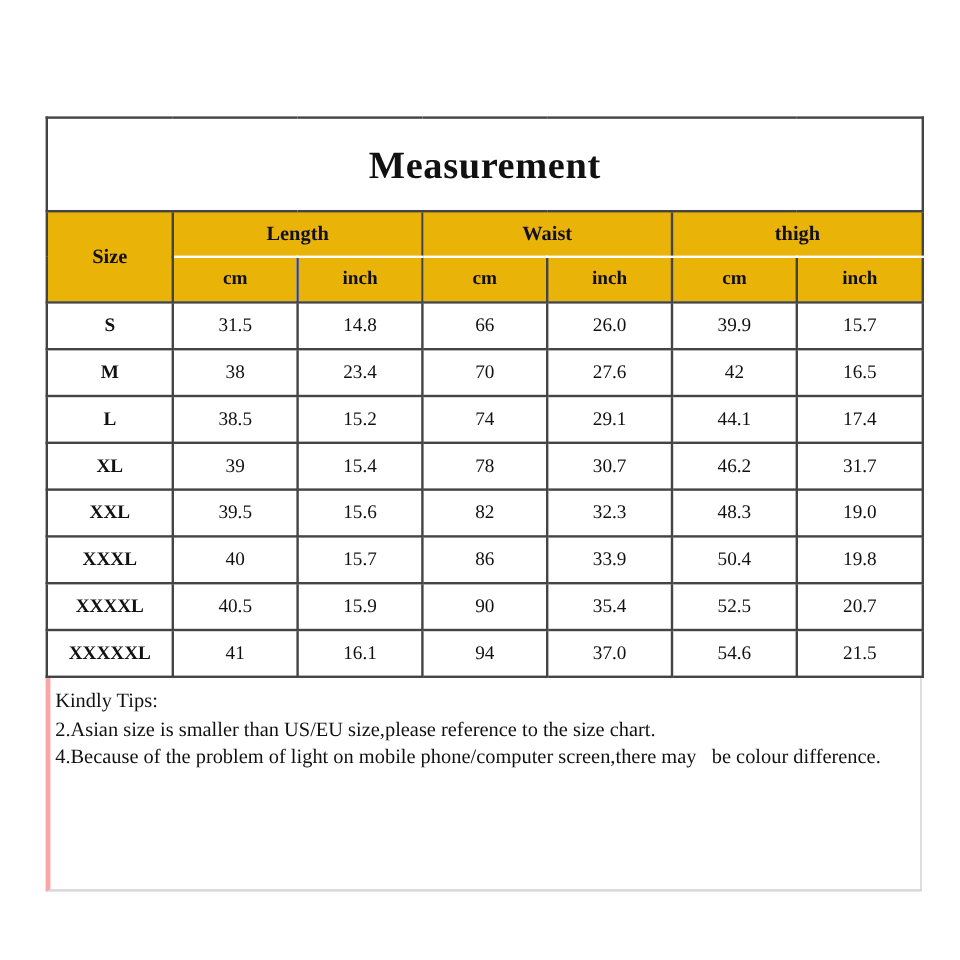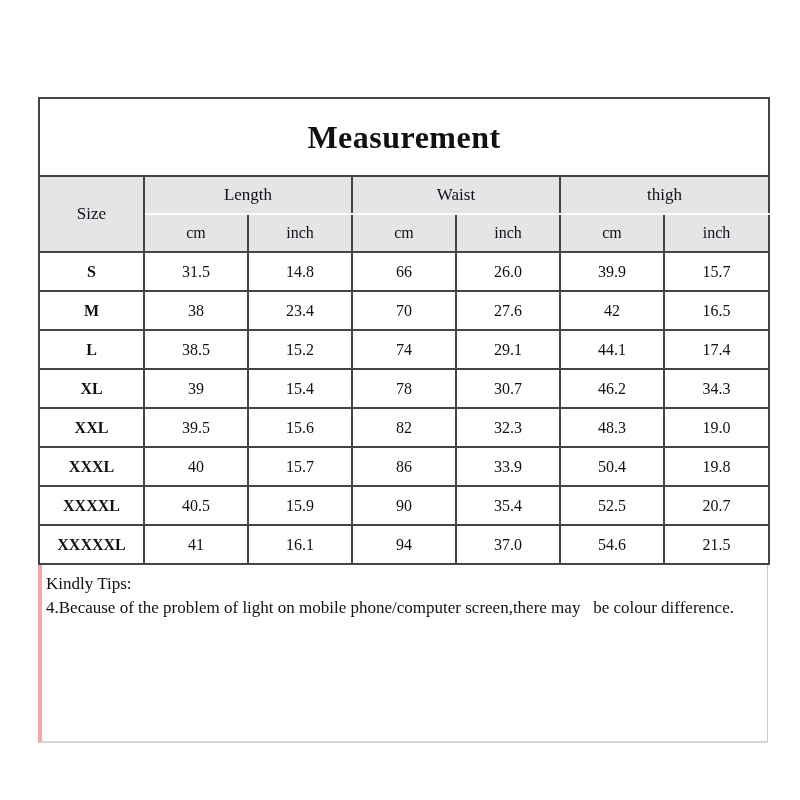--- a/index.html
+++ b/index.html
@@ -33,22 +33,22 @@
     overflow: hidden;
   }
   .title-row td {
     height: 76px;
     font-size: 32px;
     font-weight: bold;
     letter-spacing: 0.5px;
     background: #ffffff;
   }
   .group-row td, .sub-row td {
-    background: #e5e5e5;
-    font-weight: normal;
+    background: #eab308;
+    font-weight: bold;
     font-size: 17px;
     color: #10101e;
   }
   .group-row td { height: 36px; }
   .sub-row td { height: 36px; font-size: 16px; }
   .group-row td.grp { border-bottom: 2px solid #ffffff; }
   .data-row td {
     height: 37px;
     font-size: 16px;
     background: #ffffff;
@@ -138,21 +138,21 @@
       <td>17.4</td>
     </tr>
 
     <tr class="data-row">
       <td class="size-label">XL</td>
       <td>39</td>
       <td>15.4</td>
       <td>78</td>
       <td>30.7</td>
       <td>46.2</td>
-      <td>34.3</td>
+      <td>31.7</td>
     </tr>
 
     <tr class="data-row">
       <td class="size-label">XXL</td>
       <td>39.5</td>
       <td>15.6</td>
       <td>82</td>
       <td>32.3</td>
       <td>48.3</td>
       <td>19.0</td>
@@ -185,16 +185,17 @@
       <td>94</td>
       <td>37.0</td>
       <td>54.6</td>
       <td>21.5</td>
     </tr>
   </tbody>
     </table>
 
   <div class="tips">
     <div class="tips-heading">Kindly Tips:</div>
+    <div class="tip-line">2.Asian size is smaller than US/EU size,please reference to the size chart.</div>
     <div class="tip-line">4.Because of the problem of light on mobile phone/computer screen,there may   be colour difference.</div>
   </div>
 
 </div>
 
 </body></html>

